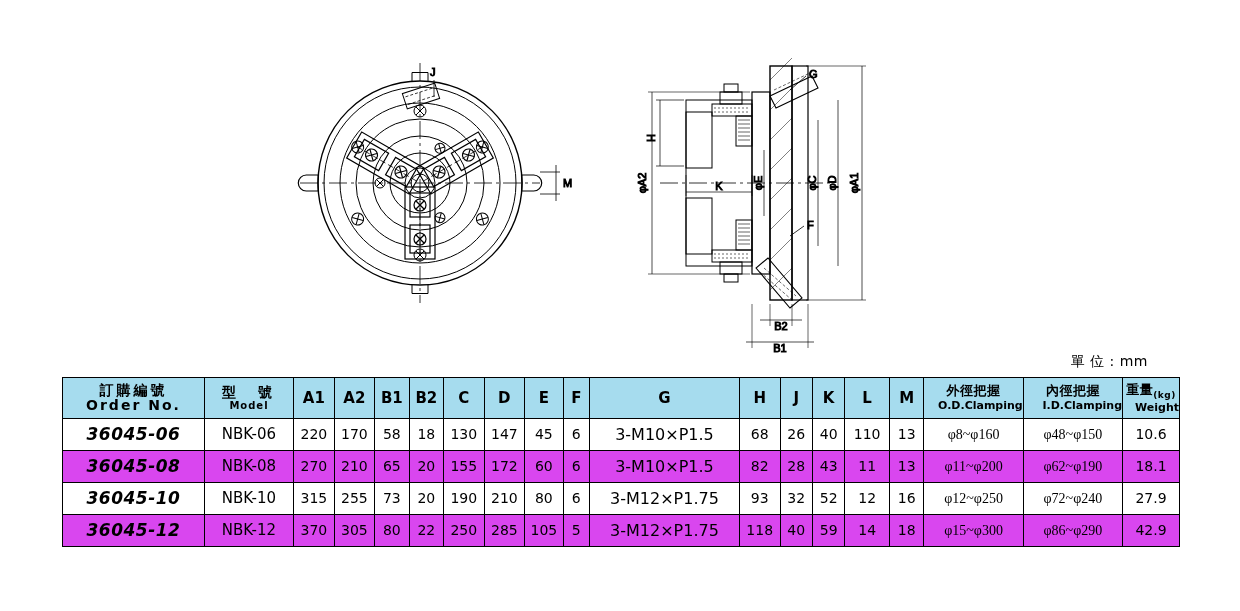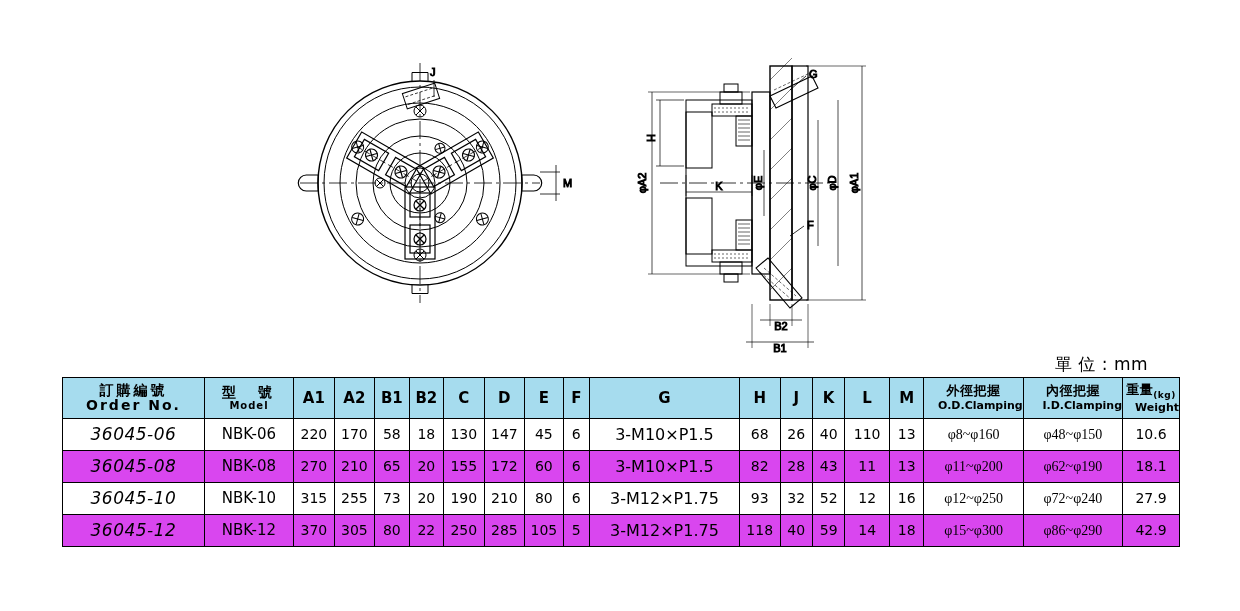--- a/index.html
+++ b/index.html
@@ -19,21 +19,21 @@
     position: absolute;
     left: 0;
     top: 0;
     width: 1240px;
     height: 360px;
   }
   #unit-note {
     position: absolute;
     right: 92px;
     top: 353px;
-    font-size: 17px;
+    font-size: 14px;
     letter-spacing: 0.5px;
     font-family: "DejaVu Sans", sans-serif;
   }
   #spec-table-wrap {
     position: absolute;
     left: 62px;
     top: 377px;
     width: 992px;
   }
   table.spec {
@@ -100,21 +100,21 @@
     height: 32px;
   }
   table.spec tbody tr.odd td {
     background: #ffffff;
   }
   table.spec tbody tr.even td {
     background: #d946ef;
   }
   table.spec td.orderno {
     font-style: italic;
-    font-weight: normal;
+    font-weight: bold;
     font-size: 17px;
     letter-spacing: 0.5px;
     margin-top: 15px;
   }
   table.spec td.model {
     font-size: 15px;
   }
   table.spec td.gthread {
     font-size: 16px;
   }

